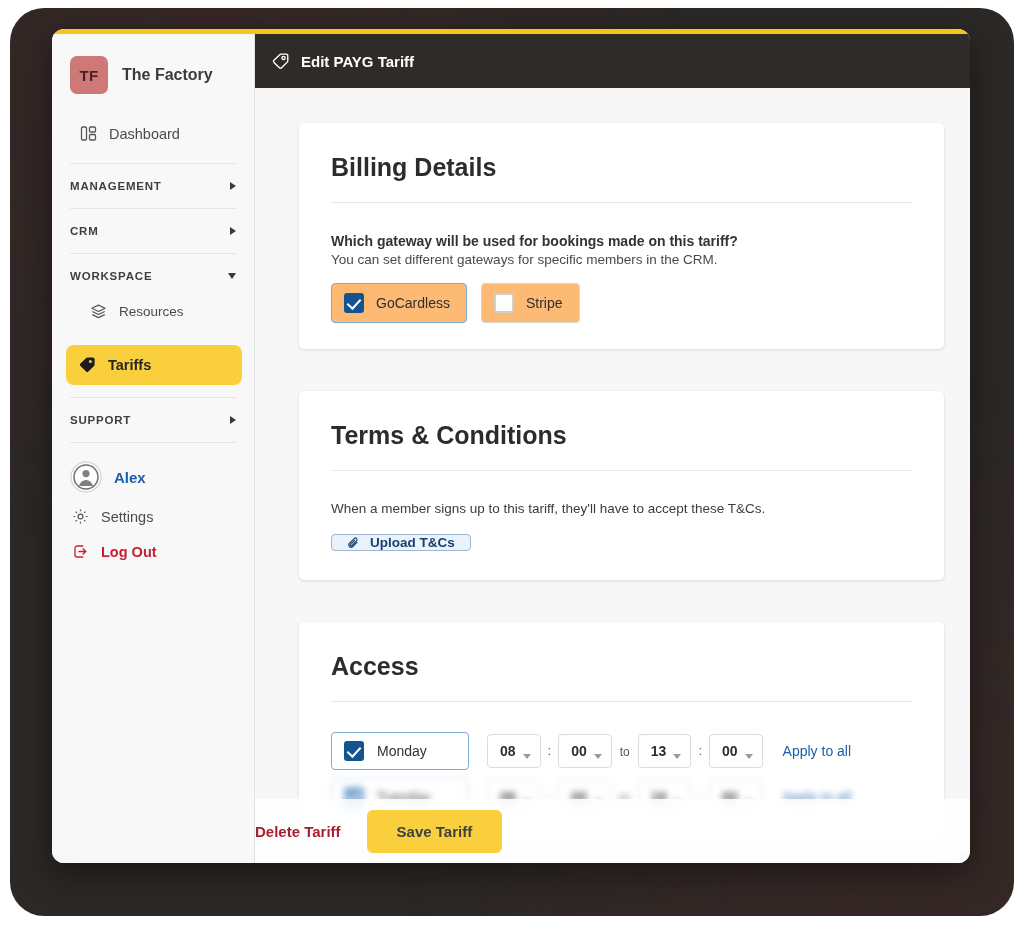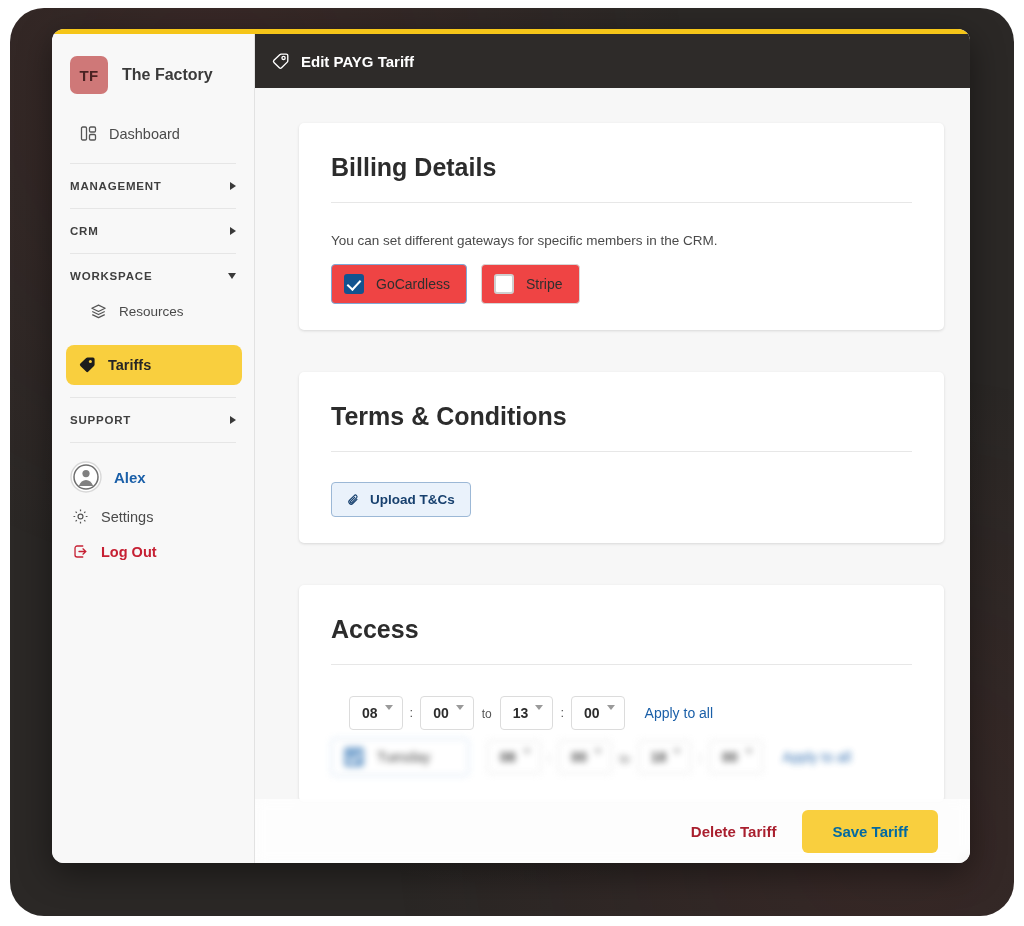--- a/index.html
+++ b/index.html
@@ -126,76 +126,76 @@
     margin-bottom: 30px;
   }
   .q { font-size: 14px; font-weight: 700; color: #333; margin-bottom: 3px; }
   .sub { font-size: 13.5px; color: #4a4a4a; margin-bottom: 16px; }
   .plain { font-size: 13.5px; color: #3c3c3c; margin-bottom: 18px; }
 
   .optrow { display: flex; gap: 14px; }
   .opt {
     display: flex; align-items: center; gap: 12px;
     border: 1px solid #d6d6d6; border-radius: 4px;
-    padding: 9px 16px 9px 12px; background: #ef4444;
+    padding: 9px 16px 9px 12px; background: #fdba74;
   }
   .opt.sel { border-color: #7fa9d6; }
   .opt span { font-size: 14px; color: #2f2f2f; }
   .cb { width: 20px; height: 20px; border-radius: 3px; flex: none; }
   .cb.on { background: #13538f; position: relative; }
   .cb.on::after {
     content: ""; position: absolute; left: 6px; top: 3px;
     width: 6px; height: 11px; border: solid #fff;
     border-width: 0 2.4px 2.4px 0; transform: rotate(43deg);
   }
   .cb.off { border: 2px solid #cfcfcf; background: #fff; }
 
   .btn-upload {
     display: inline-flex; align-items: center; gap: 9px;
     background: #eaf2fb; border: 1px solid #9cb8d6; border-radius: 4px;
-    padding: 9px 15px; font-size: 13.5px; font-weight: 700; color: #17406e;
+    padding: 0 15px; font-size: 13.5px; font-weight: 700; color: #17406e;
   }
 
   
   .dayrow { display: flex; align-items: center; gap: 0; }
   .daybox {
     display: flex; align-items: center; gap: 13px;
     border: 1px solid #7fa9d6; border-radius: 4px;
     padding: 8px 12px; width: 138px; background: #fff;
   }
   .daybox span { font-size: 14px; color: #2f2f2f; }
   .selwrap { display: flex; align-items: center; }
   .tsel {
-    display: flex; align-items: flex-start; gap: 7px;
+    display: flex; align-items: flex-end; gap: 7px;
     border: 1px solid #dcdcdc; border-radius: 4px; background: #fff;
     padding: 8px 9px 8px 12px;
   }
   .tsel b { font-size: 14px; font-weight: 700; color: #2d2d2d; }
   .chev { width: 0; height: 0; border-top: 5px solid #9a9a9a; border-left: 4px solid transparent; border-right: 4px solid transparent; }
   .colon { font-size: 13px; color: #555; padding: 0 7px; }
   .toword { font-size: 12px; color: #555; padding: 0 8px; align-self: flex-end; margin-bottom: 9px; margin-top: 12px; }
   .applyall { font-size: 14px; color: #1a5fa8; margin-left: 20px; }
   .dayrow.blur { filter: blur(3.2px); opacity: .85; margin-top: 8px; }
   .dayrow.blur .daybox { border-color: #b9d2ea; }
   .dayrow.blur .cb.on { background: #6c9ccb; }
 
   
   #actionbar {
     position: absolute; left: 203px; bottom: 0;
     width: 715px; height: 64px;
     background: rgba(255,255,255,.78);
     backdrop-filter: blur(6px);
-    display: flex; align-items: center; justify-content: flex-end;
-    gap: 26px; padding-right: 32px;
+    display: flex; align-items: center; 
+    gap: 26px; padding-right: 12px;
     z-index: 30;
   }
   #actionbar .del { font-size: 15px; font-weight: 700; color: #a91f2e; }
   #actionbar .save {
     background: #f9cf3e; border: none; border-radius: 6px;
-    padding: 13px 30px; font-size: 15px; font-weight: 700; color: #0369a1;
+    padding: 13px 30px; font-size: 15px; font-weight: 700; color: #404040;
     font-family: "Liberation Sans", sans-serif;
   }
   .ico { display: inline-flex; align-items: center; justify-content: center; flex: none; }
 </style>
 </head>
 <body>
 
 <div id="frame"></div>
 <div id="frame-noise"></div>
 
@@ -313,49 +313,55 @@
       </span>
       <span>Log Out</span>
     </div>
 
   </div>
 
   <div id="content">
 
     <div class="card">
       <h2>Billing Details</h2>
+      <div class="q">Which gateway will be used for bookings made on this tariff?</div>
       <div class="sub">You can set different gateways for specific members in the CRM.</div>
       <div class="optrow">
         <div class="opt sel">
           <span class="cb on"></span>
           <span>GoCardless</span>
         </div>
         <div class="opt">
           <span class="cb off"></span>
           <span>Stripe</span>
         </div>
       </div>
     </div>
 
     <div class="card">
       <h2>Terms &amp; Conditions</h2>
+      <div class="plain">When a member signs up to this tariff, they'll have to accept these T&amp;Cs.</div>
       <button class="btn-upload">
         <span class="ico">
           <svg width="14" height="14" viewBox="0 0 16 16" fill="none" stroke="#17406e" stroke-width="1.3" stroke-linecap="round">
             <path d="M11.4 7.2 6.6 12a2.6 2.6 0 0 1-3.7-3.7l5.4-5.4a1.8 1.8 0 0 1 2.6 2.6L5.5 10.9a.9.9 0 0 1-1.3-1.3l4.6-4.6"></path>
           </svg>
         </span>
         <span>Upload T&amp;Cs</span>
       </button>
     </div>
 
     <div class="card">
       <h2>Access</h2>
 
       <div class="dayrow">
+        <div class="daybox">
+          <span class="cb on"></span>
+          <span>Monday</span>
+        </div>
         <div class="selwrap" style="margin-left:18px;">
           <div class="tsel">
             <b>08</b>
             <span class="chev"></span>
           </div>
           <span class="colon">:</span>
           <div class="tsel">
             <b>00</b>
             <span class="chev"></span>
           </div>

